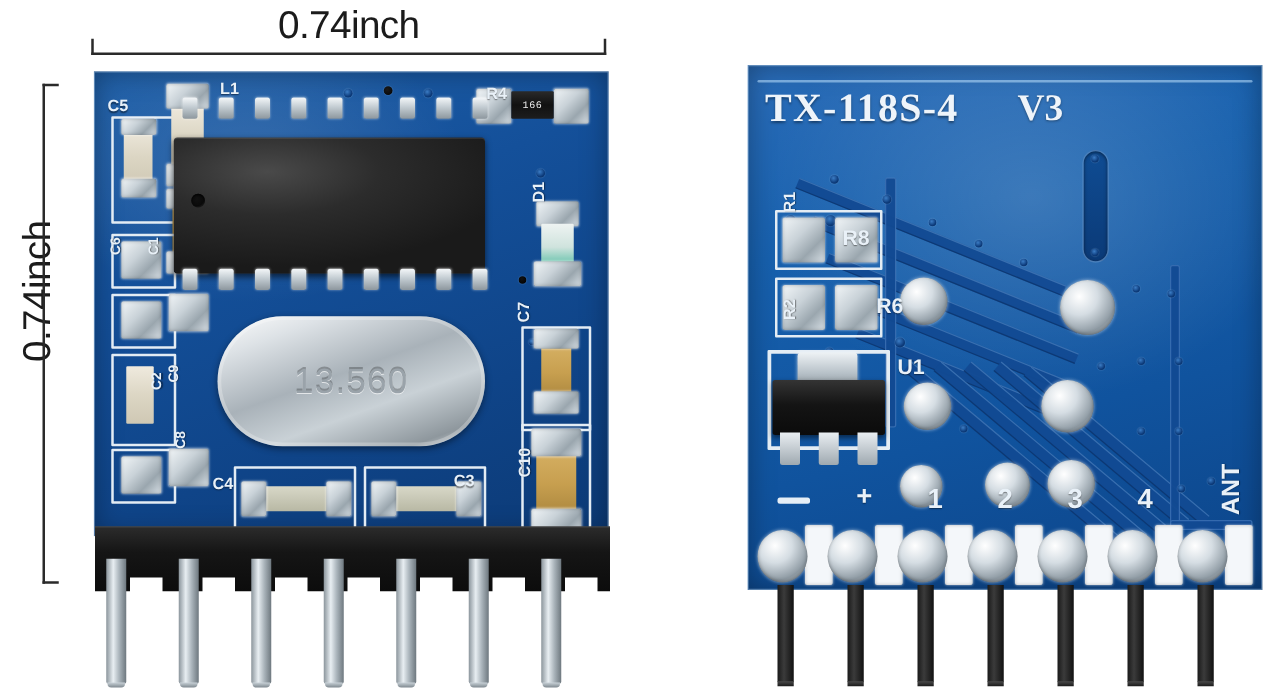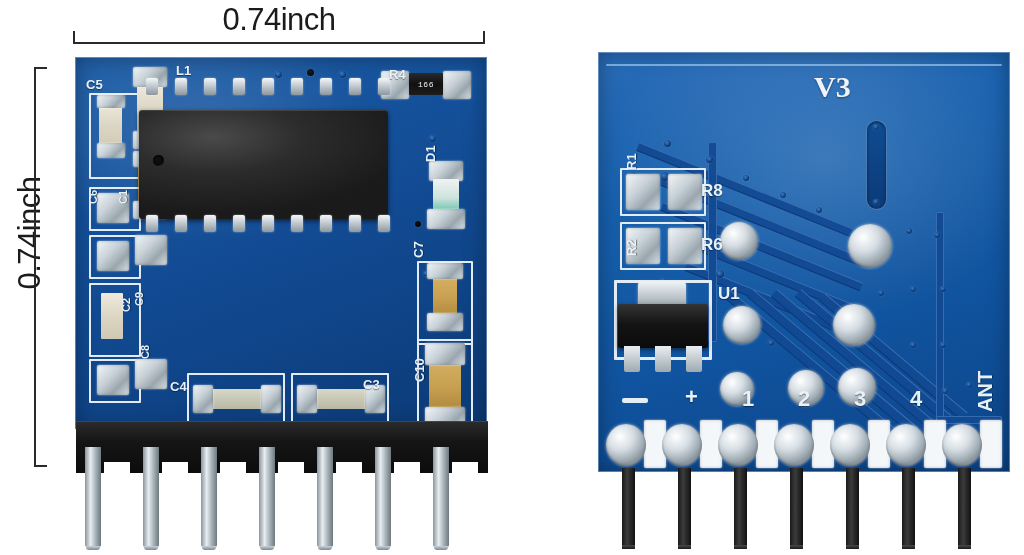--- a/index.html
+++ b/index.html
@@ -333,20 +333,23 @@
     <div class="ic-leg" style="left:71px;  top:158px;"></div>
     <div class="ic-leg" style="left:100px; top:158px;"></div>
     <div class="ic-leg" style="left:129px; top:158px;"></div>
     <div class="ic-leg" style="left:158px; top:158px;"></div>
     <div class="ic-leg" style="left:187px; top:158px;"></div>
     <div class="ic-leg" style="left:216px; top:158px;"></div>
     <div class="ic-leg" style="left:245px; top:158px;"></div>
     <div class="ic-leg" style="left:274px; top:158px;"></div>
     <div class="ic-leg" style="left:303px; top:158px;"></div>
 
+    <div class="xtal" style="left:99px; top:196px; width:214px; height:104px;">
+      <span class="xtal-text">13.560</span>
+    </div>
 
     <div class="silkbox" style="left:112px; top:316px; width:98px; height:56px;"></div>
     <div class="smd" style="left:133px; top:332px; width:58px; height:20px; background:linear-gradient(180deg,#d8d8c8,#b8b8a4);"></div>
     <div class="pad" style="left:118px; top:328px; width:20px; height:28px;"></div>
     <div class="pad" style="left:186px; top:328px; width:20px; height:28px;"></div>
 
     <div class="silkbox" style="left:216px; top:316px; width:98px; height:56px;"></div>
     <div class="smd" style="left:237px; top:332px; width:58px; height:20px; background:linear-gradient(180deg,#d8d8c8,#b8b8a4);"></div>
     <div class="pad" style="left:222px; top:328px; width:20px; height:28px;"></div>
     <div class="pad" style="left:290px; top:328px; width:20px; height:28px;"></div>
@@ -384,20 +387,21 @@
   <div class="pin-silver" style="left:433px; top:447px; width:16px; height:100px;"></div>
 
   <div class="board" style="left:598px; top:52px; width:412px; height:420px;">
     <div class="pcb" style="background:
            radial-gradient(ellipse 80% 60% at 55% 25%, rgba(255,255,255,.16), rgba(255,255,255,0) 65%),
            linear-gradient(165deg, #2a6cb8 0%, #1760ad 30%, #10539e 65%, #0c4488 100%);"></div>
     <div class="pcb-edge"></div>
 
     <div class="trace" style="left:8px; top:12px; width:396px; height:2px; background:rgba(190,225,255,.55); border:none;"></div>
 
+    <div class="silk-serif" style="left:14px; top:18px; font-size:32px; letter-spacing:1px;">TX-118S-4</div>
     <div class="silk-serif" style="left:216px; top:20px; font-size:30px;">V3</div>
 
     <div class="trace-d" style="left:40px; top:90px; width:230px; height:9px; transform:rotate(22deg);"></div>
     <div class="trace-d" style="left:52px; top:120px; width:230px; height:9px; transform:rotate(22deg);"></div>
     <div class="trace-d" style="left:64px; top:150px; width:215px; height:9px; transform:rotate(22deg);"></div>
     <div class="trace-d" style="left:76px; top:180px; width:200px; height:9px; transform:rotate(22deg);"></div>
     <div class="trace-d" style="left:88px; top:210px; width:190px; height:9px; transform:rotate(22deg);"></div>
 
     <div class="trace-d" style="left:128px; top:236px; width:220px; height:10px; transform:rotate(40deg);"></div>
     <div class="trace-d" style="left:152px; top:236px; width:215px; height:10px; transform:rotate(40deg);"></div>
@@ -469,21 +473,21 @@
     <div class="pad-blob" style="left:8px;   top:372px; width:40px; height:42px;"></div>
     <div class="pad-blob" style="left:64px;  top:372px; width:40px; height:42px;"></div>
     <div class="pad-blob" style="left:120px; top:372px; width:40px; height:42px;"></div>
     <div class="pad-blob" style="left:176px; top:372px; width:40px; height:42px;"></div>
     <div class="pad-blob" style="left:232px; top:372px; width:40px; height:42px;"></div>
     <div class="pad-blob" style="left:288px; top:372px; width:40px; height:42px;"></div>
     <div class="pad-blob" style="left:344px; top:372px; width:40px; height:42px;"></div>
   </div>
 
   <div class="silk md rot" style="left:625px; top:170px;">R1</div>
-  <div class="silk md" style="left:701px; top:182px; font-size:17px;">R8</div>
+  <div class="silk md" style="left:674px; top:182px; font-size:17px;">R8</div>
   <div class="silk md rot" style="left:625px; top:256px;">R2</div>
   <div class="silk md" style="left:701px; top:236px; font-size:17px;">R6</div>
   <div class="silk md" style="left:718px; top:285px; font-size:17px;">U1</div>
 
   <div class="silk" style="left:617px; top:388px; font-size:0px;">—</div>
   <div class="silk" style="left:685px; top:386px; font-size:22px;">+</div>
   <div class="silk" style="left:742px; top:388px; font-size:22px;">1</div>
   <div class="silk" style="left:798px; top:388px; font-size:22px;">2</div>
   <div class="silk" style="left:854px; top:388px; font-size:22px;">3</div>
   <div class="silk" style="left:910px; top:388px; font-size:22px;">4</div>

